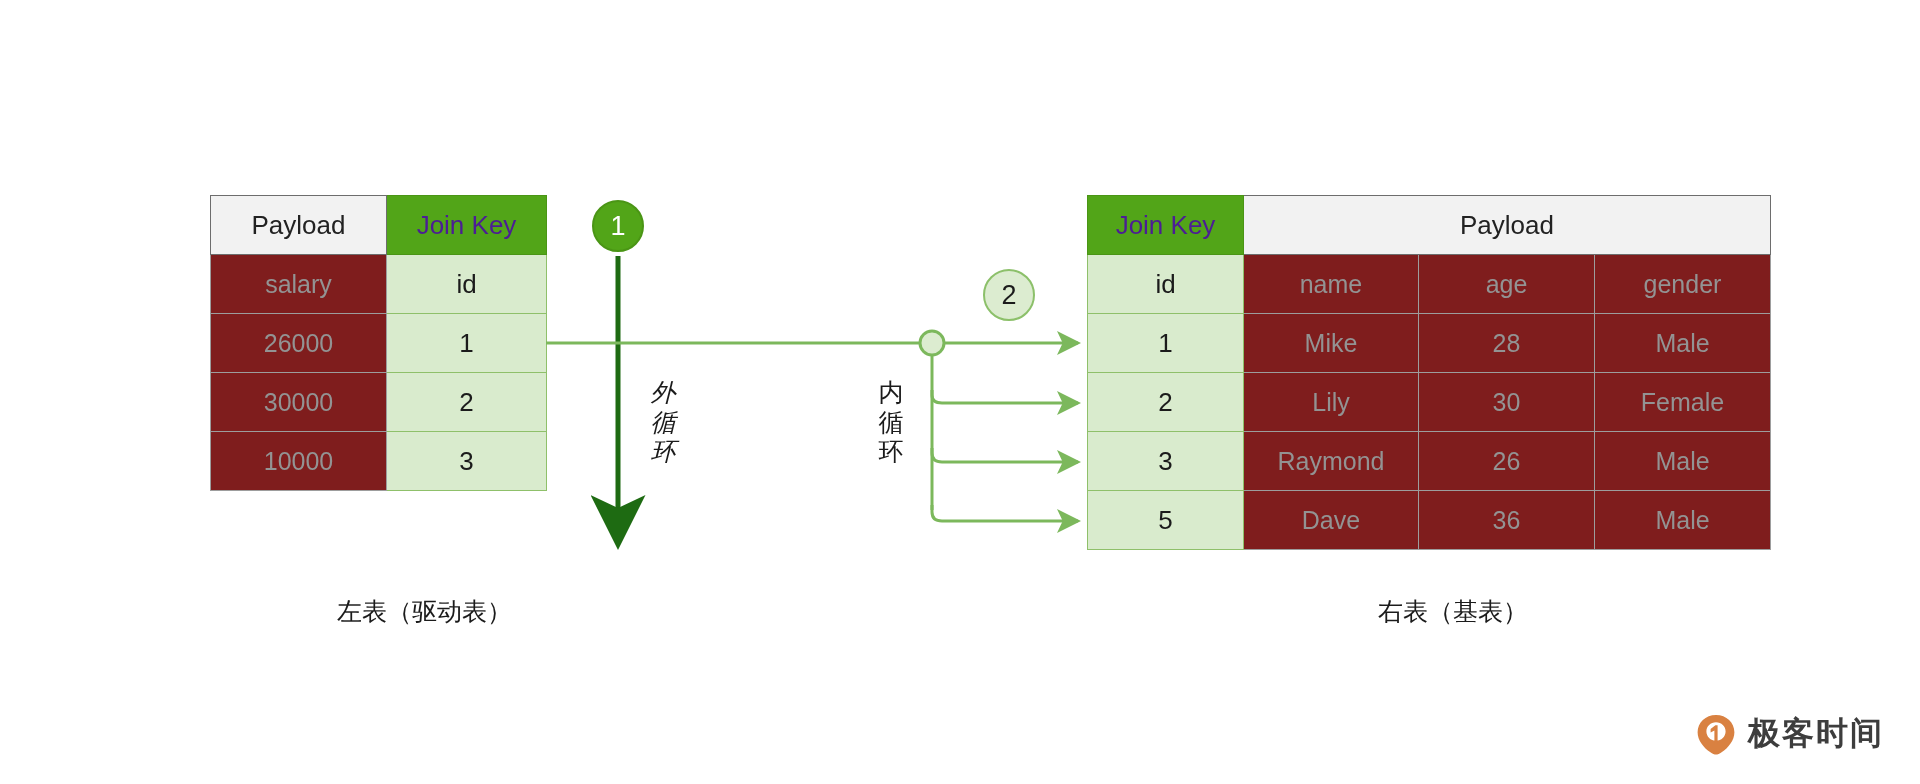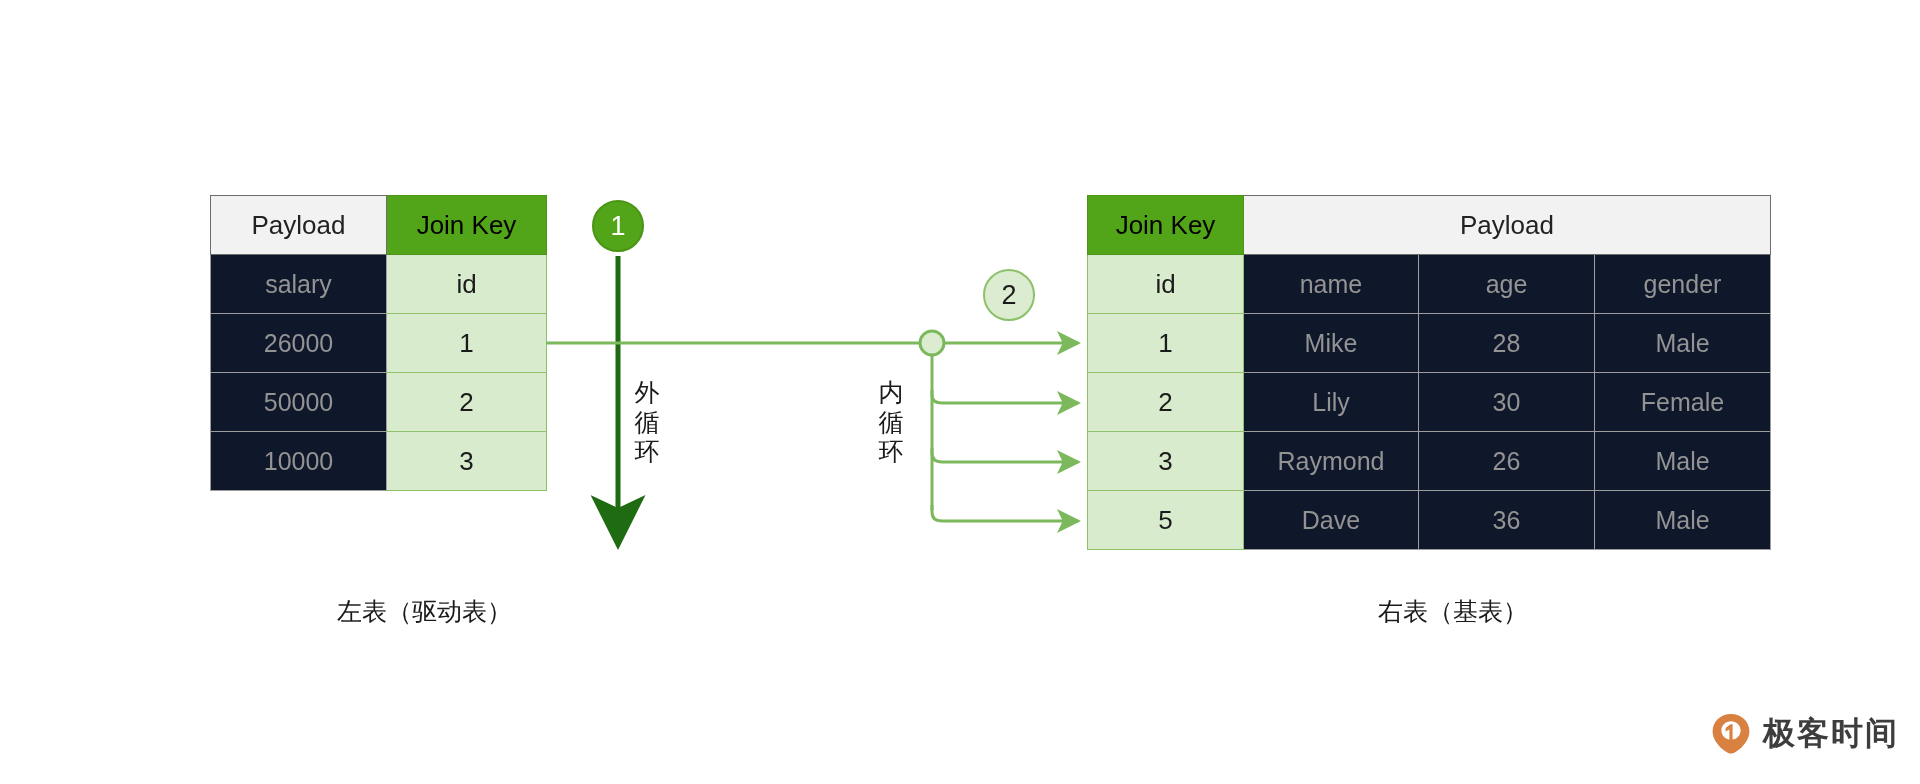--- a/index.html
+++ b/index.html
@@ -27,34 +27,34 @@
     table-layout: fixed;
     background: #ffffff;
   }
   .tbl td {
     border: 1px solid #9d9d9d;
     text-align: center;
     vertical-align: middle;
     height: 58px;
     font-size: 25px;
     color: #939393;
-    background: #0f172a;
+    background: #7f1d1d;
     padding: 0;
     white-space: nowrap;
   }
   
   .tbl td.hd-plain {
     background: #f2f2f2;
     color: #222222;
     border: 1px solid #6d6d6d;
     font-size: 26px;
   }
   .tbl td.hd-key {
     background: #52a518;
-    color: #000000;
+    color: #4c1d95;
     border: 1px solid #4a9515;
     font-size: 26px;
   }
   
   .tbl td.key {
     background: #d9ebcd;
     color: #1b1b1b;
     border: 1px solid #8fc06a;
     font-size: 26px;
   }
@@ -110,24 +110,24 @@
     left: 0;
     top: 0;
     width: 1920px;
     height: 784px;
     pointer-events: none;
   }
 
   
   #logo {
     position: absolute;
-    right: 21px;
+    right: 36px;
     bottom: 28px;
     display: flex;
-    align-items: flex-start;
+    align-items: center;
     gap: 11px;
   }
   #logo .mark {
     width: 42px;
     height: 42px;
     flex: 0 0 auto;
   }
   #logo .wordmark {
     font-size: 32px;
     letter-spacing: 2px;
@@ -153,21 +153,21 @@
       </tr>
       <tr>
         <td>salary</td>
         <td class="key sub">id</td>
       </tr>
       <tr>
         <td>26000</td>
         <td class="key">1</td>
       </tr>
       <tr>
-        <td>50000</td>
+        <td>30000</td>
         <td class="key">2</td>
       </tr>
       <tr>
         <td>10000</td>
         <td class="key">3</td>
       </tr>
     </tbody>
   </table>
 
   <table class="tbl" id="right-table" style="left:1087px; top:195px; width:683px;">
@@ -242,21 +242,21 @@
     <path d="M932,505 L932,512 Q932,521 942,521 L1078,521" fill="none" stroke="#7cb85c" stroke-width="3" marker-end="url(#ah-light)"></path>
   </svg>
 
   <div class="step step-1" style="left:592px; top:200px;">
     <span>1</span>
   </div>
   <div class="step step-2" style="left:983px; top:269px;">
     <span>2</span>
   </div>
 
-  <div class="loop-label" style="left:632px; top:378px;">外循环</div>
+  <div class="loop-label" style="left:648px; top:378px;font-style:italic;">外循环</div>
   <div class="loop-label" style="left:876px; top:378px;">内循环</div>
 
   <div class="caption" style="left:337px; top:595px;">左表（驱动表）</div>
   <div class="caption" style="left:1378px; top:595px;">右表（基表）</div>
 
   <div id="logo">
     <svg class="mark" viewBox="0 0 42 42">
       <path d="M21 2 C10.5 2 2.6 9.6 2.6 19.2 C2.6 27.4 8.6 34.6 15.4 39.3
                C17.4 40.7 19.4 41.6 21 41.6 C22.6 41.6 24.6 40.7 26.6 39.3
                C33.4 34.6 39.4 27.4 39.4 19.2 C39.4 9.6 31.5 2 21 2 Z

